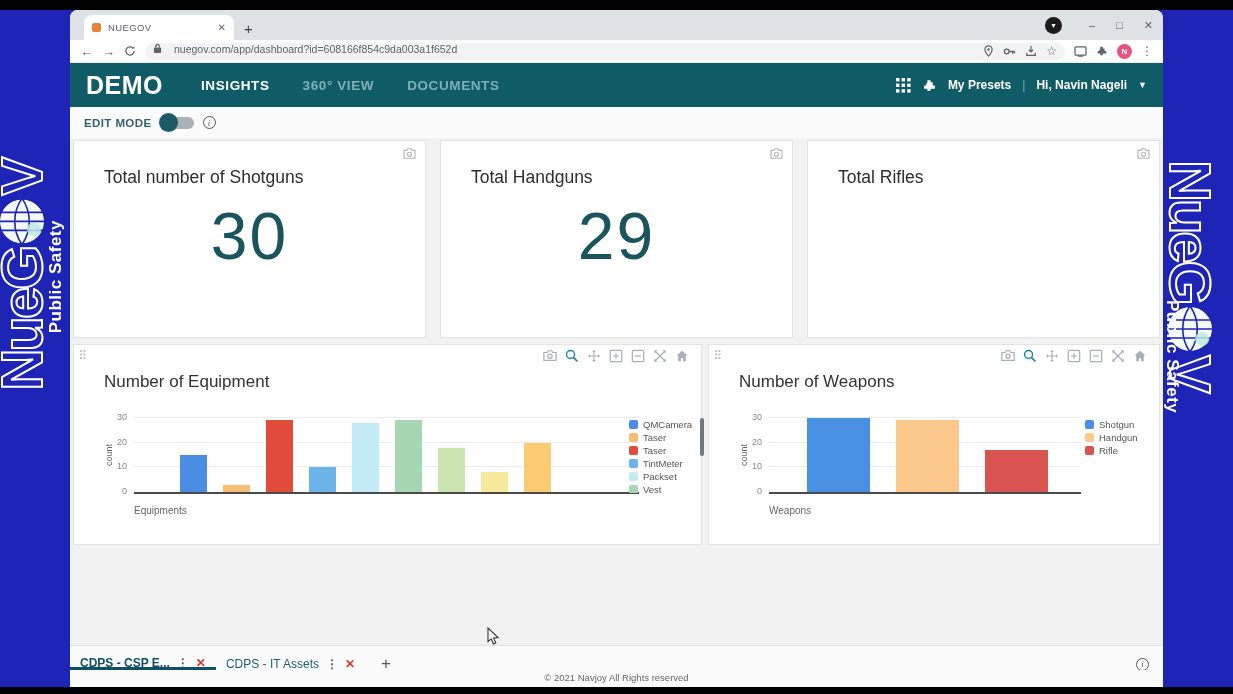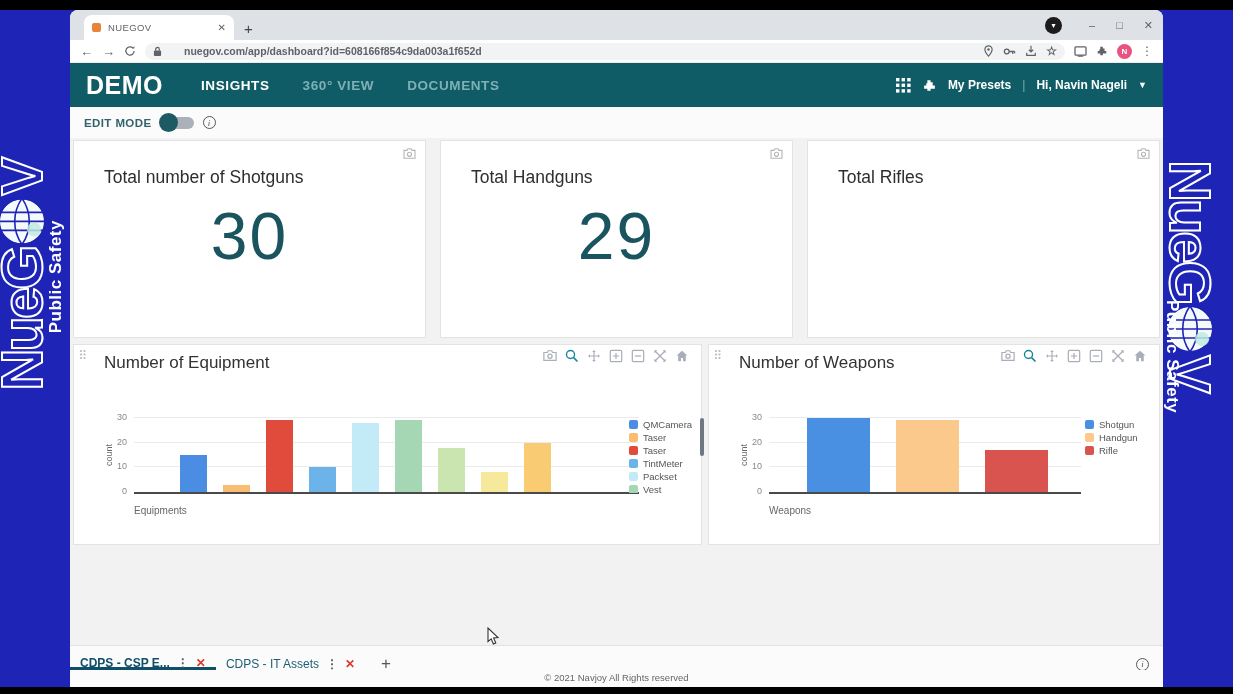--- a/index.html
+++ b/index.html
@@ -34,21 +34,21 @@
   .newtab-btn { font-size:15px; color:#444; margin:0 0 3px 10px; }
   .tabstrip-right { position:absolute; right:10px; top:0; height:30px; display:flex; align-items:center; gap:21px; }
   .profile-dot { width:17px; height:17px; border-radius:50%; background:#1b1b1b; color:#fff;
     font-size:8px; display:flex; align-items:center; justify-content:center; margin-right:6px; }
   .winctl { font-size:11px; color:#5f6368; }
 
   .toolbar { height:23px; background:#fff; display:flex; align-items:center; padding:0 10px; gap:9px;
     border-bottom:1px solid #ececec; }
   .navarrow { font-size:13px; color:#5f6368; }
   .addressbar { flex:1; height:17px; background:#f1f3f4; border-radius:9px; display:flex;
-    align-items:center; padding:0 8px; gap:22px;font-weight:bold; }
+    padding:0 8px; gap:12px; }
   .url { font-size:10.5px; color:#5f6368; flex:1; }
   .abar-icons, .ext-icons { display:flex; align-items:center; gap:9px; }
   .avatar { width:15px; height:15px; border-radius:50%; background:#e8537f; color:#fff; font-size:8px;
     font-weight:bold; display:flex; align-items:center; justify-content:center; }
   .dots { font-size:12px; color:#5f6368; }
 
   
   .appnav { height:44px; background:#0f5c66; display:flex; align-items:center; padding:0 16px; }
   .brand { color:#fff; font-size:25px; font-weight:bold; letter-spacing:.5px; margin-right:38px; }
   .nav-item { font-size:13.5px; font-weight:bold; letter-spacing:.6px; margin-right:33px; color:#7fb0b6; }
@@ -79,21 +79,21 @@
   .kpi-title { margin:26px 0 0 30px; font-size:17.5px; color:#2e2e2e; }
   .kpi-value { text-align:center; margin-top:10px; font-size:66px; font-weight:300;
     color:#1a545f; letter-spacing:2px; }
 
   .charts-row { display:flex; gap:6px; margin:6px 3px 0; height:201px; }
   .chart-card { background:#fff; border:1px solid #e3e3e3; position:relative; }
   .c0 { width:629px; } .c1 { flex:1; }
   .drag-handle { position:absolute; top:4px; left:5px; }
   .modebar { position:absolute; top:4px; right:12px; display:flex; gap:8px; }
   .mb-icon { width:14px; height:14px; }
-  .chart-title { position:absolute; top:8px; left:30px; font-size:17px; color:#333; }
+  .chart-title { position:absolute; top:27px; left:30px; font-size:17px; color:#333; }
   .chart-area { position:absolute; top:75px; left:60px; height:74px; border-bottom:2px solid #4a4a4a; }
   .c0 .chart-area { width:505px; } .c1 .chart-area { width:312px; }
   .gridline { position:absolute; left:0; right:0; height:1px; background:#ebebeb; }
   .ytick { position:absolute; right:100%; margin-right:7px; font-size:9px; color:#888;
     transform:translateY(4px); }
   .bars { position:absolute; left:0; right:0; bottom:0; display:flex; align-items:flex-end; }
   .c0 .bars { gap:16px; padding-left:46px; } .c0 .bar { width:27px; }
   .c1 .bars { gap:26px; padding-left:38px; } .c1 .bar { width:63px; }
   .ylabel { position:absolute; top:105px; left:24px; transform:rotate(-90deg); font-size:9px; color:#666; }
   .xlabel { position:absolute; top:160px; left:60px; text-align:left; font-size:10px; color:#666; }

